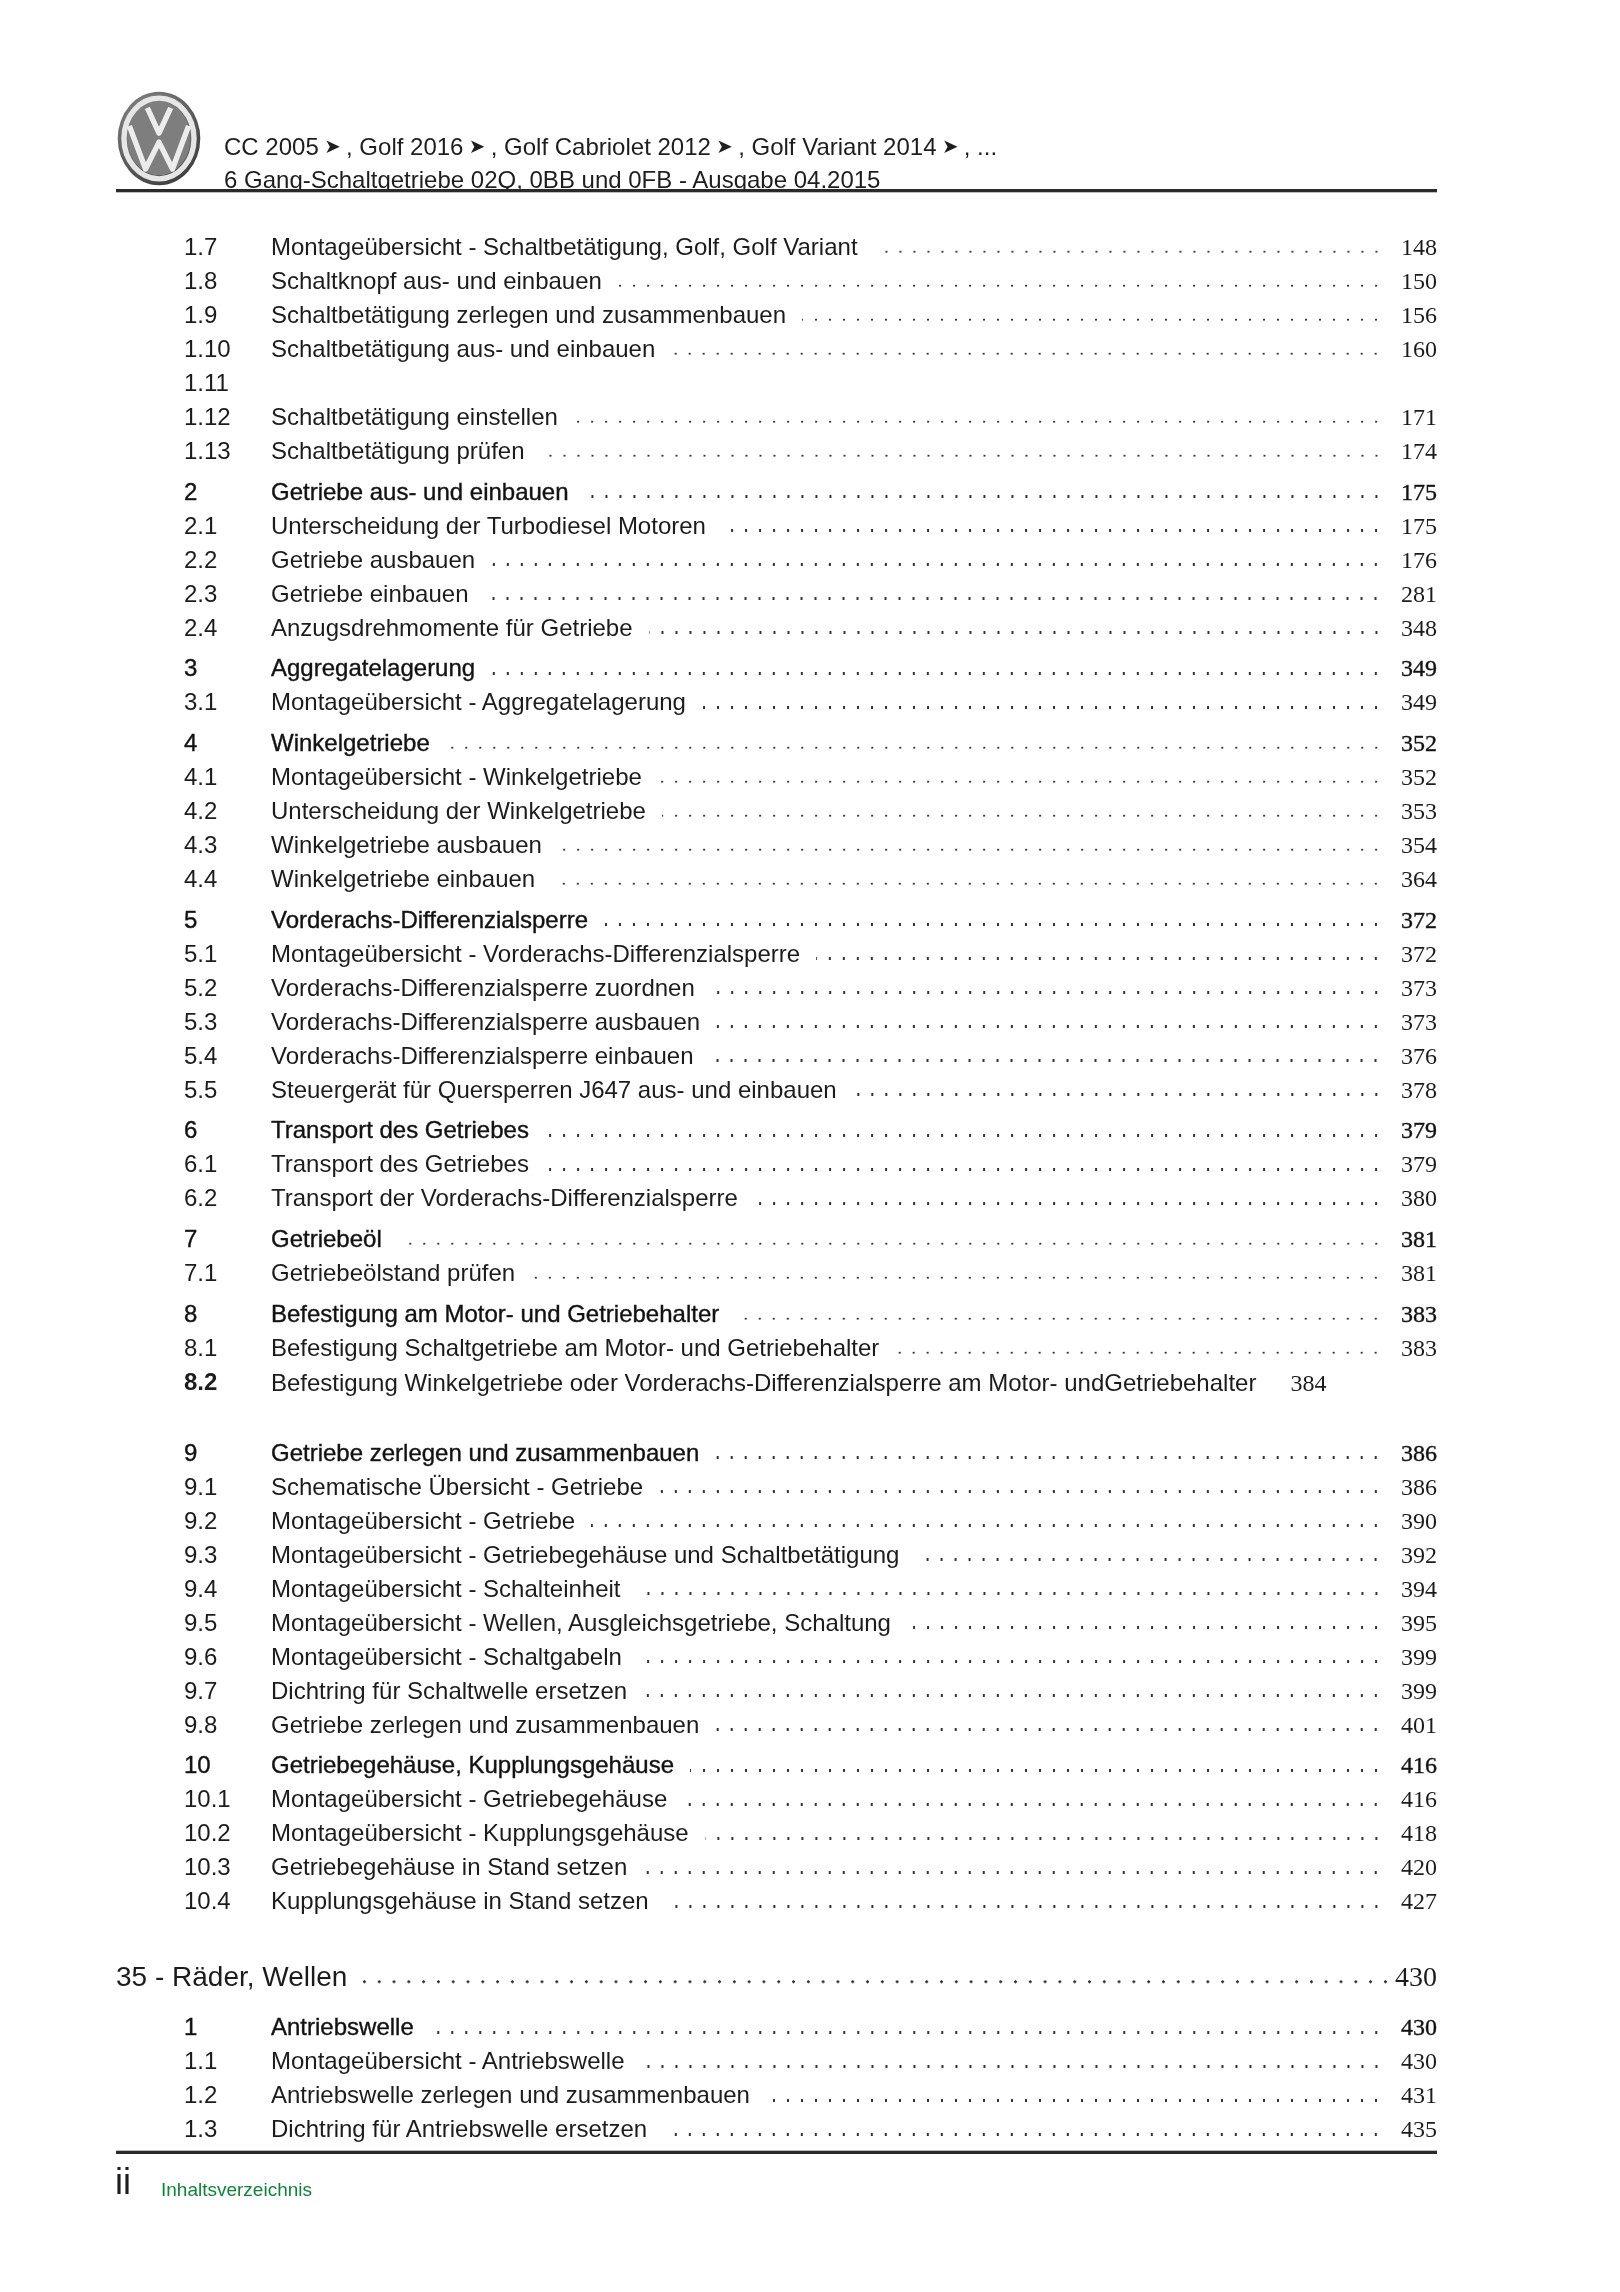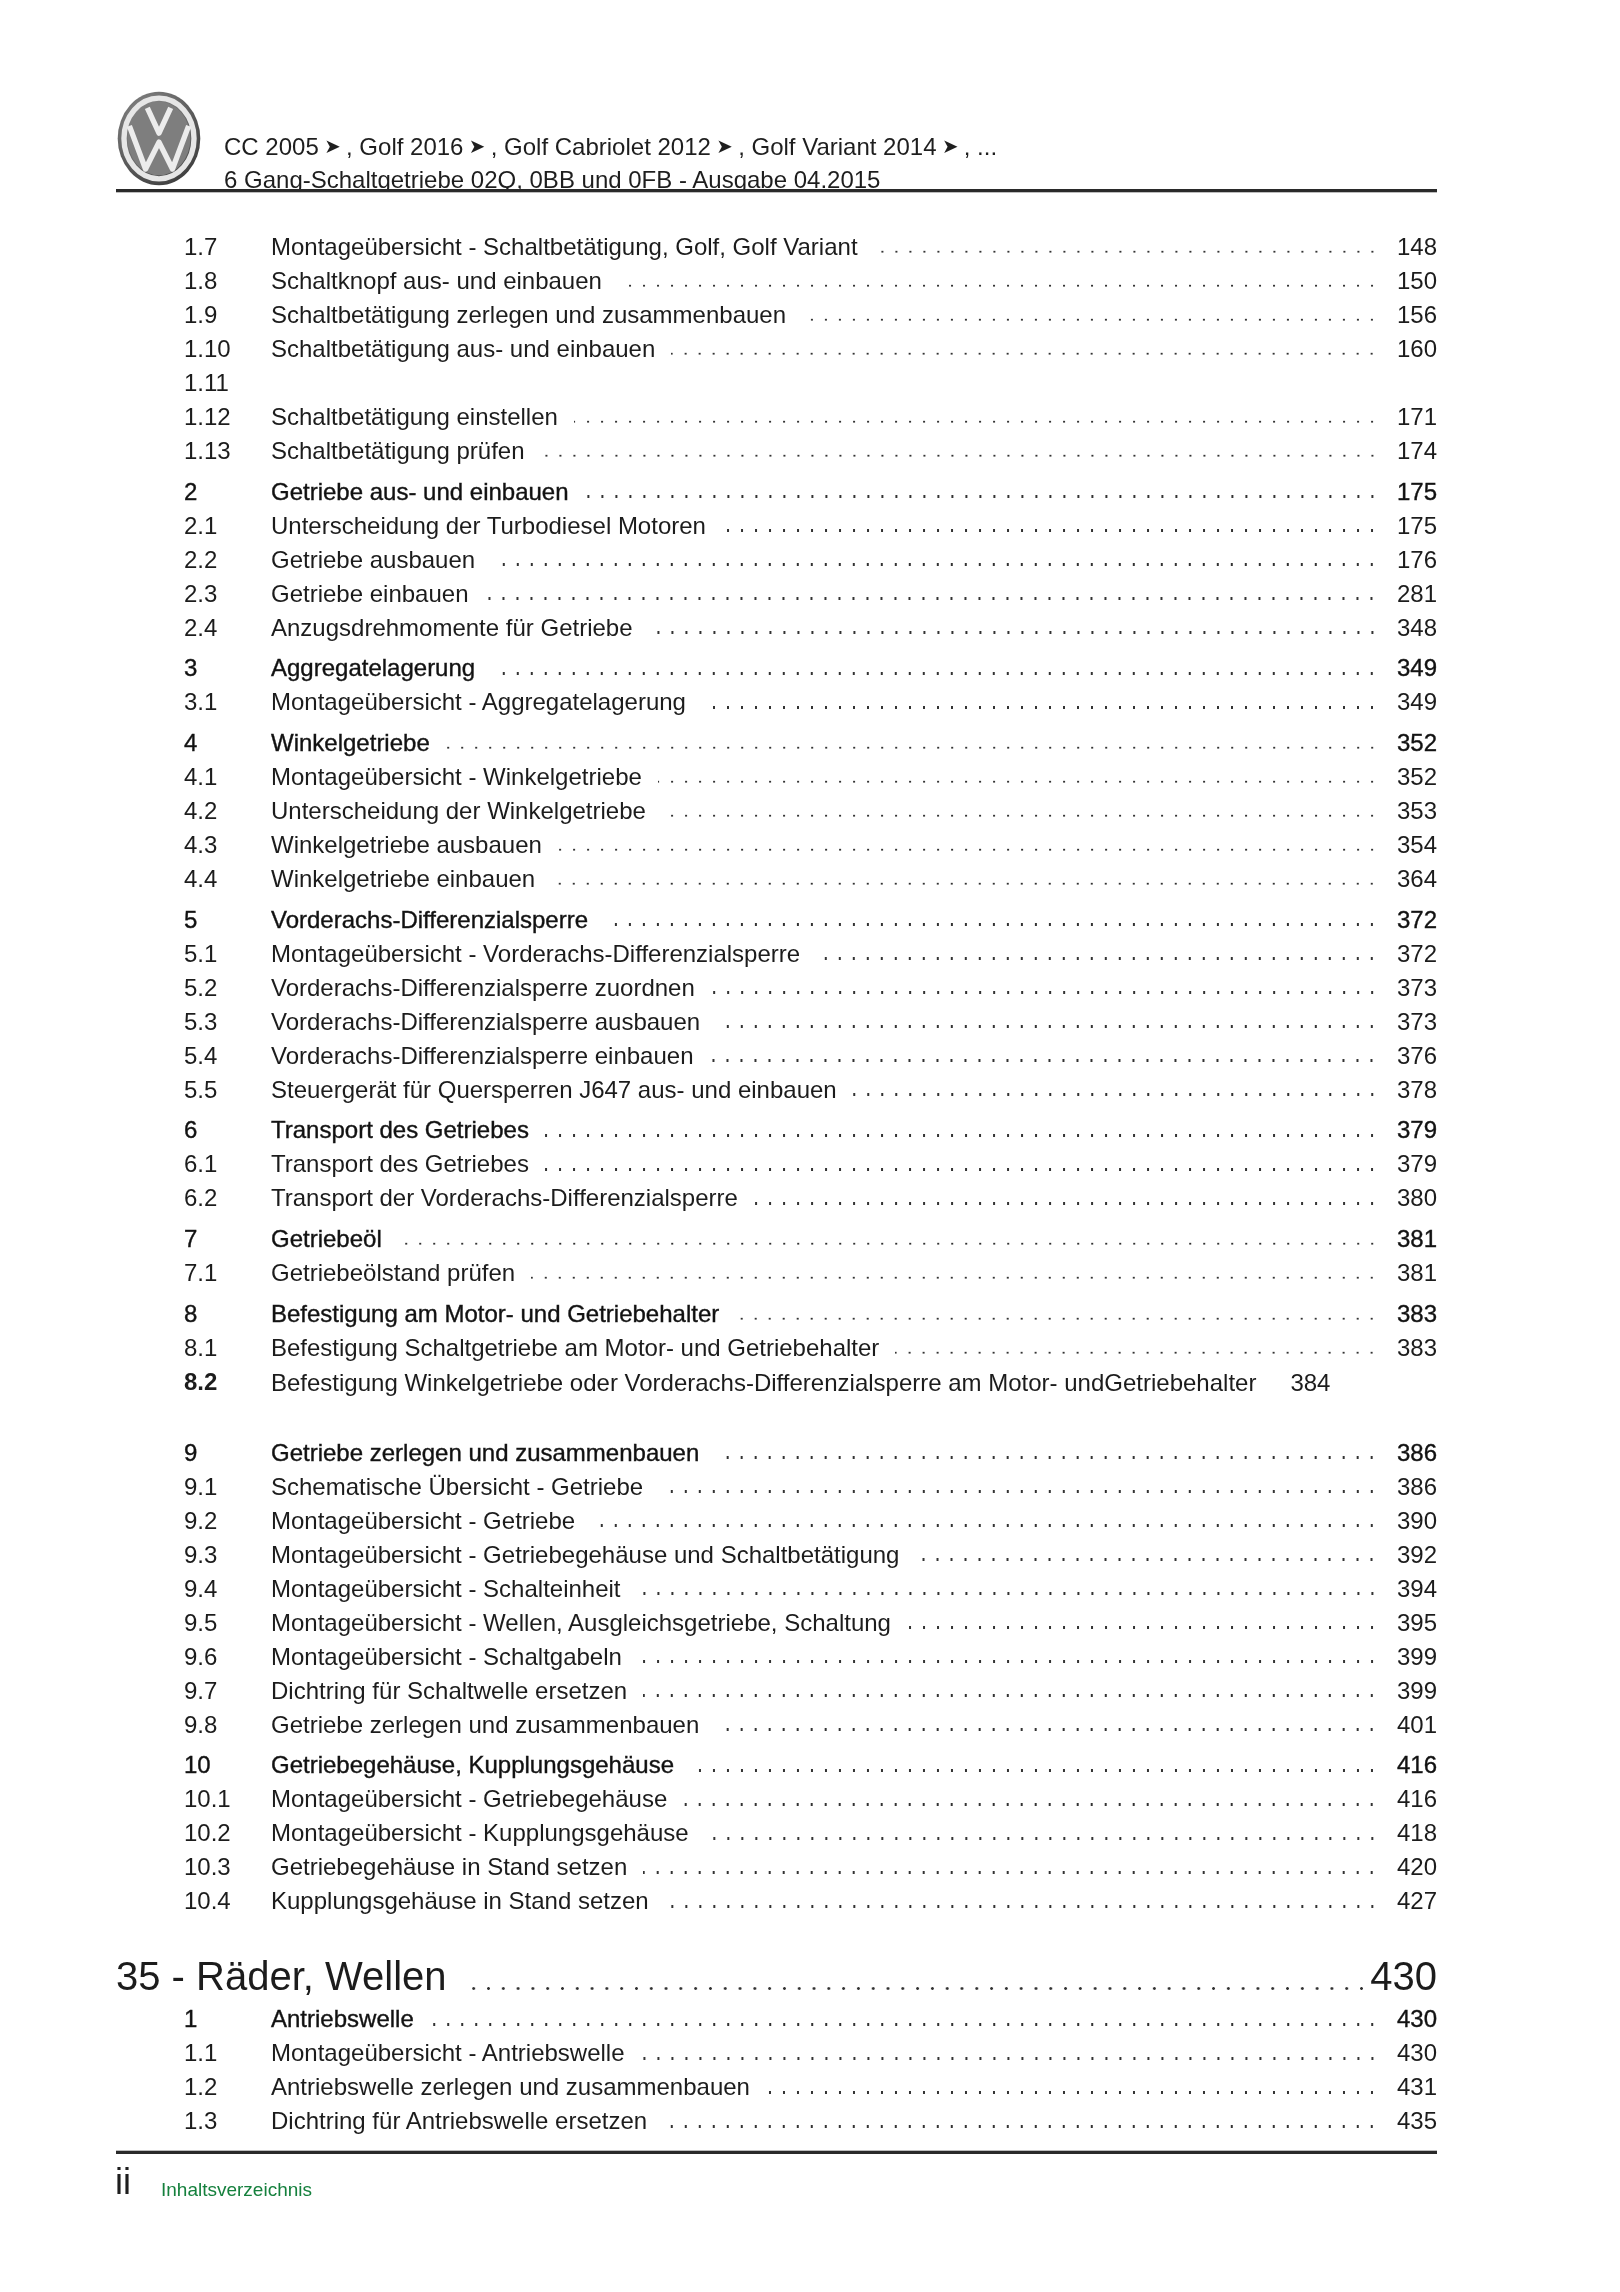--- a/index.html
+++ b/index.html
@@ -15,29 +15,29 @@
   .toc { position: absolute; left: 0; top: 230px; width: 1620px; }
   .row { position: relative; height: 34px; display: flex; align-items: center; font-size: 24px; }
   .row.chapter { margin-top: 6.7px; }
   .row.chapter .title, .row.chapter .num, .row.chapter .page { -webkit-text-stroke: 0.4px #1c1c1c; color: #111; }
   .row .num { position: absolute; left: 184px; }
   .row .entry { position: absolute; left: 271px; right: 183px; display: flex; align-items: baseline; }
   .row .title { white-space: nowrap; padding-right: 16px; }
   .row .dots { flex: 1; height: 5.4px; align-self: flex-end; margin-bottom: 6.3px;
                background-image: radial-gradient(circle, #333 1.2px, transparent 1.4px);
                background-size: 14px 5.4px; background-position: right center; background-repeat: repeat-x; }
-  .row .page { padding-left: 18px; white-space: nowrap; }
+  .row .page { padding-left: 18px; white-space: nowrap; font-family: Liberation Serif, serif; }
 
   .row.wrap { height: 64px; align-items: flex-start; }
   .row.wrap .num { top: 2.7px; font-weight: bold; }
   .row.wrap .entry { flex-direction: row; align-items: stretch; top: 2.7px; }
   .row.wrap .line1 { line-height: 29.6px; white-space: nowrap; }
   .row.wrap .line2 { display: flex; align-items: baseline; line-height: 29.6px; }
 
-  .row.major { height: 39px; font-size: 40px; margin-top: 39px; margin-bottom: 6px; }
+  .row.major { height: 39px; font-size: 28px; margin-top: 39px; margin-bottom: 14px; }
   .row.major .entry { left: 116px; }
   .row.major .title { padding-right: 16px; }
   .row.major .dots { margin-bottom: 8px; background-size: 14.8px 5.4px;
                      background-image: radial-gradient(circle, #333 1.3px, transparent 1.6px); }
   .row.major .page { padding-left: 1.8px; }
 
   .footer-rule { position: absolute; left: 116px; top: 2151px; width: 1321px; height: 2.7px; background: #2a2a2a; }
   .footer-rule-shadow { position: absolute; left: 116px; top: 2150px; width: 1321px; height: 0.9px; background: #bdbdbd; }
   .footer-page { position: absolute; left: 115px; top: 2160px; font-size: 36px; line-height: 43px; color: #1e1e1e; }
   .footer-label { position: absolute; left: 161px; top: 2178px; font-size: 19px; line-height: 23px; color: #15803d; }

